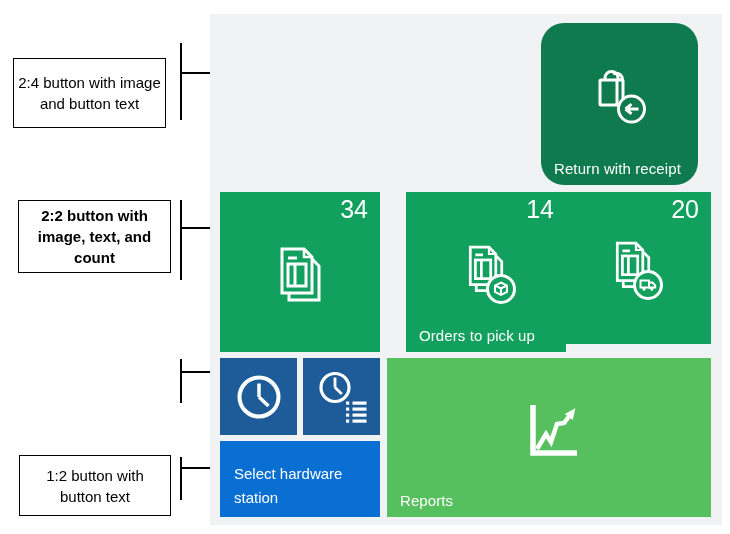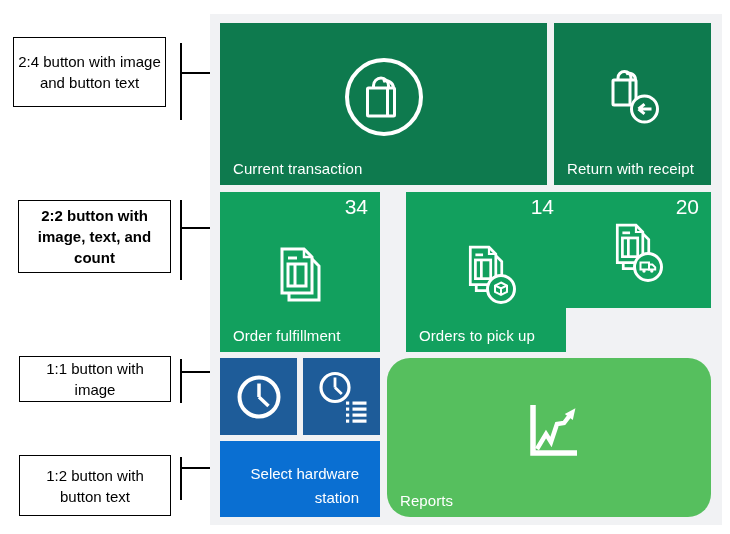--- a/index.html
+++ b/index.html
@@ -4,45 +4,45 @@
 <style>
   html,body{margin:0;padding:0;background:#ffffff;}
   .canvas{
     position:relative;width:730px;height:534px;background:#ffffff;
     font-family:"Liberation Sans", sans-serif;overflow:hidden;
   }
   .panel{position:absolute;left:210px;top:14px;width:512px;height:511px;background:#f1f2f4;}
   .tile{position:absolute;color:#fff;cursor:pointer;}
   .tile .icon-wrap{position:absolute;left:0;top:0;right:0;bottom:0;display:flex;align-items:center;justify-content:center;}
   .tile .tlabel{position:absolute;left:13px;bottom:8px;font-size:15px;letter-spacing:.1px;white-space:nowrap;}
-  .tile .tcount{position:absolute;top:3px;right:12px;font-size:21px;font-weight:300;}
+  .tile .tcount{position:absolute;top:3px;right:12px;font-size:25px;font-weight:300;}
   .t-dgreen{background:#0e7a4e;}
   .t-mgreen{background:#12a05e;}
-  .t-lgreen{background:#56bf5e;border-radius:23px;}
+  .t-lgreen{background:#56bf5e;}
   .t-dblue{background:#1e5c99;}
   .t-bblue{background:#0a6fd2;}
   .tile-current{left:220px;top:23px;width:327px;height:162px;}
-  .tile-return{left:554px;top:23px;width:157px;height:162px;}
+  .tile-return{left:541px;top:23px;width:157px;height:162px;border-radius:23px;}
   .tile-fulfill{left:220px;top:192px;width:160px;height:160px;}
   .tile-pickup{left:406px;top:192px;width:160px;height:160px;}
-  .tile-ship{left:554px;top:192px;width:157px;height:116px;}
+  .tile-ship{left:554px;top:192px;width:157px;height:152px;}
   .tile-clock{left:220px;top:358px;width:77px;height:77px;}
   .tile-clocklist{left:303px;top:358px;width:77px;height:77px;}
   .tile-hw{left:220px;top:441px;width:160px;height:76px;}
   .tile-reports{left:387px;top:358px;width:324px;height:159px;}
   .tile-hw .hwlabel{
     position:absolute;left:14px;bottom:7px;width:125px;
-    font-size:15px;line-height:24px;text-align:right;
+    font-size:15px;line-height:24px;
   }
   .ann-box{
     position:absolute;background:#fff;border:1.5px solid #000;box-sizing:border-box;
     display:flex;align-items:center;justify-content:center;text-align:center;
     font-size:15px;line-height:21px;color:#000;padding:2px 4px;
   }
-  .ann-box-1{left:13px;top:37px;width:153px;height:70px;}
+  .ann-box-1{left:13px;top:58px;width:153px;height:70px;}
   .ann-box-2{left:18px;top:200px;width:153px;height:73px;font-weight:bold;}
   .ann-box-3{left:19px;top:356px;width:152px;height:46px;}
   .ann-box-4{left:19px;top:455px;width:152px;height:61px;}
   .vline{position:absolute;width:1.5px;background:#000;}
   .hline{position:absolute;height:1.5px;background:#000;}
   .v1{left:180px;top:43px;height:77px;}   .h1{left:180px;top:72px;width:50px;}
   .v2{left:180px;top:200px;height:80px;}  .h2{left:180px;top:227px;width:51px;}
   .v3{left:180px;top:359px;height:44px;}  .h3{left:180px;top:371px;width:51px;}
   .v4{left:180px;top:457px;height:43px;}  .h4{left:180px;top:467px;width:50px;}
   svg{display:block;}
@@ -51,50 +51,35 @@
 <body>
 
 <div class="canvas">
 
   <div class="ann-box ann-box-1">
     <span>2:4 button with image and button text</span>
   </div>
   <div class="ann-box ann-box-2">
     <span>2:2 button with image, text, and count</span>
   </div>
-  <div class="ann-box ann-box-3">
-    <span>1:1 button with image</span>
-  </div>
   <div class="ann-box ann-box-4">
     <span>1:2 button with button text</span>
   </div>
 
   <div class="vline v1"></div>
   <div class="hline h1"></div>
   <div class="vline v2"></div>
   <div class="hline h2"></div>
   <div class="vline v3"></div>
   <div class="hline h3"></div>
   <div class="vline v4"></div>
   <div class="hline h4"></div>
 
   <div class="panel"></div>
 
-  <div class="tile t-dgreen tile-current">
-    <div class="icon-wrap">
-      <svg width="92" height="92" viewBox="0 0 92 92" style="margin-top:-14px">
-        <circle cx="46" cy="46" r="37" fill="none" stroke="#fff" stroke-width="4"></circle>
-        <rect x="29.5" y="37" width="27" height="28" rx="1" fill="none" stroke="#fff" stroke-width="3"></rect>
-        <path d="M35.5 37 v-2.5 a7.5 7.5 0 0 1 15 0 V37" fill="none" stroke="#fff" stroke-width="3"></path>
-        <path d="M45 30.5 a7.5 7.5 0 0 1 10.5 6 V37" fill="none" stroke="#fff" stroke-width="3"></path>
-        <line x1="49.5" y1="37" x2="49.5" y2="65" stroke="#fff" stroke-width="3"></line>
-      </svg>
-    </div>
-    <div class="tlabel">Current transaction</div>
-  </div>
 
   <div class="tile t-dgreen tile-return">
     <div class="icon-wrap">
       <svg width="84" height="84" viewBox="0 0 84 84" style="margin-top:-16px">
         <rect x="22" y="26" width="23" height="25" rx="1" fill="none" stroke="#fff" stroke-width="3"></rect>
         <path d="M27 26 v-2 a6.5 6.5 0 0 1 13 0 V26" fill="none" stroke="#fff" stroke-width="3"></path>
         <path d="M35 20 a6.5 6.5 0 0 1 9.5 5.5 V26" fill="none" stroke="#fff" stroke-width="3"></path>
         <line x1="39" y1="26" x2="39" y2="51" stroke="#fff" stroke-width="3"></line>
         <circle cx="53.5" cy="55" r="13" fill="#0e7a4e" stroke="#fff" stroke-width="3"></circle>
         <path d="M60.5 55 H47.5 M47.5 55 l6 -4.8 M47.5 55 l6 4.8" fill="none" stroke="#fff" stroke-width="3"></path>
@@ -108,21 +93,20 @@
     <div class="icon-wrap">
       <svg width="72" height="72" viewBox="0 0 72 72" style="margin-top:2px">
         <path d="M25 21 H47 L55 29 V63 H25 Z" fill="none" stroke="#fff" stroke-width="3"></path>
         <path d="M18 12 H40 L48 20 V56 H18 Z" fill="#12a05e" stroke="#fff" stroke-width="3"></path>
         <path d="M40 12 V20 H48" fill="none" stroke="#fff" stroke-width="2.5"></path>
         <line x1="24" y1="21" x2="33" y2="21" stroke="#fff" stroke-width="3"></line>
         <rect x="24" y="27" width="18" height="22" fill="none" stroke="#fff" stroke-width="3"></rect>
         <line x1="31" y1="27" x2="31" y2="49" stroke="#fff" stroke-width="3"></line>
       </svg>
     </div>
-    <div class="tlabel">Order fulfillment</div>
   </div>
 
   <div class="tile t-mgreen tile-pickup">
     <div class="tcount">14</div>
     <div class="icon-wrap">
       <svg width="80" height="80" viewBox="0 0 80 80" style="margin-top:0px">
         <g transform="translate(9,5) scale(0.85)">
           <path d="M25 21 H47 L55 29 V63 H25 Z" fill="none" stroke="#fff" stroke-width="3.2"></path>
           <path d="M18 12 H40 L48 20 V56 H18 Z" fill="#12a05e" stroke="#fff" stroke-width="3.2"></path>
           <path d="M40 12 V20 H48" fill="none" stroke="#fff" stroke-width="2.6"></path>

